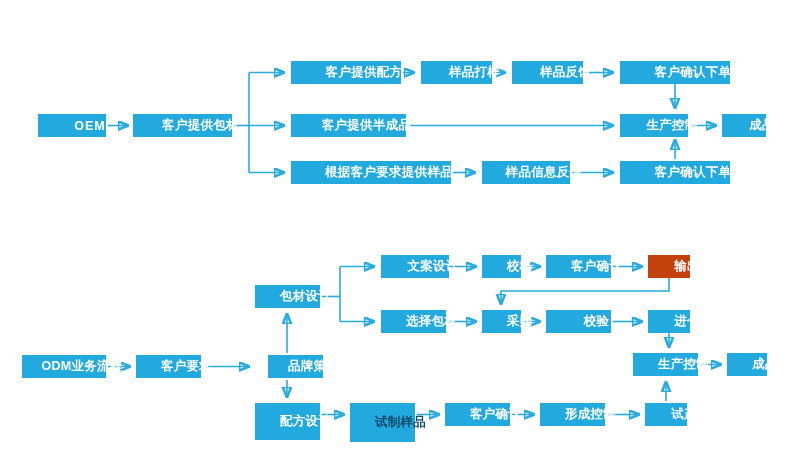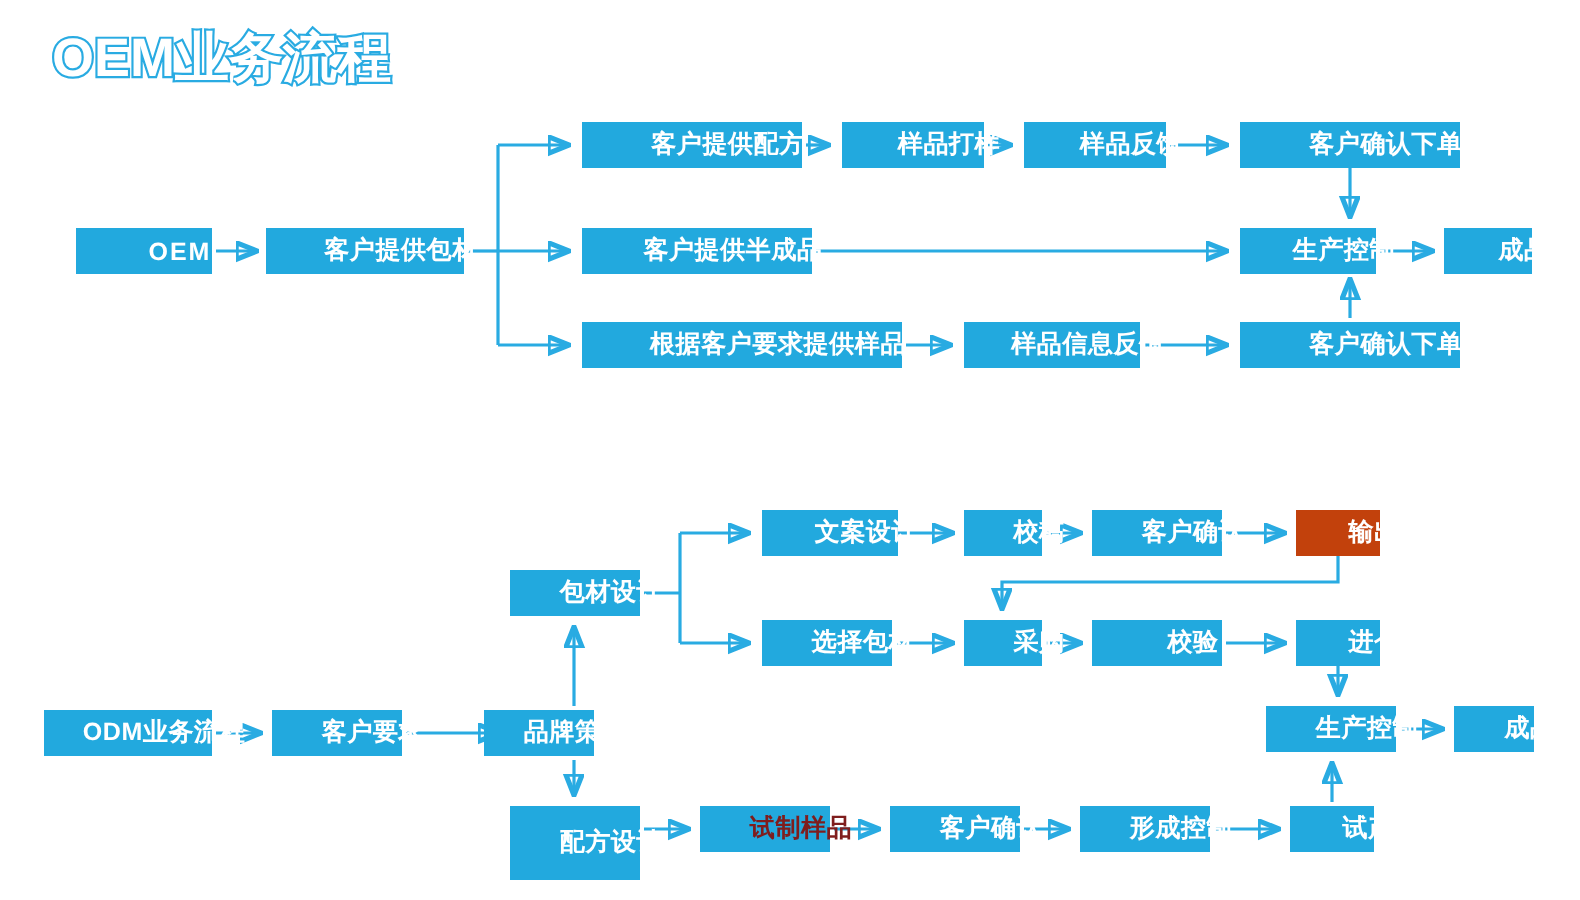--- a/index.html
+++ b/index.html
@@ -55,21 +55,20 @@
     stroke: #29ABE2;
     stroke-width: 1.6;
     fill: none;
   }
 </style>
 </head>
 <body>
 
 <div id="canvas">
 
-  <div class="section-title" style="left:26px; top:16px;">OEM业务流程</div>
 
 
   <svg class="wires" viewBox="0 0 790 450">
     <defs>
       <marker id="ah" markerWidth="7" markerHeight="7" refX="6.2" refY="3" orient="auto" markerUnits="strokeWidth">
         <path d="M0,0.4 L6.6,3 L0,5.6 z" fill="#29ABE2" stroke="none"></path>
       </marker>
     </defs>
 
     <line x1="108" y1="125.5" x2="128" y2="125.5" marker-end="url(#ah)"></line>
@@ -142,32 +141,32 @@
       <div class="node" style="left: 512px; top: 61px; width: 71px; height: 23px; background: rgb(34, 169, 222); color: rgb(255, 255, 255);">样品反馈</div>
       <div class="node" style="left: 620px; top: 61px; width: 110px; height: 23px; background: rgb(34, 169, 222); color: rgb(255, 255, 255);">客户确认下单</div>
       <div class="node" style="left: 291px; top: 114px; width: 115px; height: 23px; background: rgb(34, 169, 222); color: rgb(255, 255, 255);">客户提供半成品</div>
       <div class="node" style="left: 620px; top: 114px; width: 68px; height: 23px; background: rgb(34, 169, 222); color: rgb(255, 255, 255);">生产控制</div>
       <div class="node" style="left: 722px; top: 114px; width: 44px; height: 23px; background: rgb(34, 169, 222); color: rgb(255, 255, 255);">成品</div>
       <div class="node" style="left: 291px; top: 161px; width: 160px; height: 23px; background: rgb(34, 169, 222); color: rgb(255, 255, 255);">根据客户要求提供样品</div>
       <div class="node" style="left: 482px; top: 161px; width: 88px; height: 23px; background: rgb(34, 169, 222); color: rgb(255, 255, 255);">样品信息反馈</div>
       <div class="node" style="left: 620px; top: 161px; width: 110px; height: 23px; background: rgb(34, 169, 222); color: rgb(255, 255, 255);">客户确认下单</div>
       <div class="node" style="left: 22px; top: 355px; width: 84px; height: 23px; background: rgb(34, 169, 222); color: rgb(255, 255, 255);">ODM业务流程</div>
       <div class="node" style="left: 136px; top: 355px; width: 65px; height: 23px; background: rgb(34, 169, 222); color: rgb(255, 255, 255);">客户要求</div>
-      <div class="node" style="left: 242px; top: 355px; width: 55px; height: 23px; background: rgb(34, 169, 222); color: rgb(255, 255, 255);">品牌策划</div>
+      <div class="node" style="left: 268px; top: 355px; width: 55px; height: 23px; background: rgb(34, 169, 222); color: rgb(255, 255, 255);">品牌策划</div>
       <div class="node" style="left: 255px; top: 285px; width: 65px; height: 23px; background: rgb(34, 169, 222); color: rgb(255, 255, 255);">包材设计</div>
       <div class="node" style="left: 381px; top: 255px; width: 68px; height: 23px; background: rgb(34, 169, 222); color: rgb(255, 255, 255);">文案设计</div>
       <div class="node" style="left: 482px; top: 255px; width: 39px; height: 23px; background: rgb(34, 169, 222); color: rgb(255, 255, 255);">校稿</div>
       <div class="node" style="left: 546px; top: 255px; width: 65px; height: 23px; background: rgb(34, 169, 222); color: rgb(255, 255, 255);">客户确认</div>
       <div class="node" style="left: 648px; top: 255px; width: 42px; height: 23px; background: #c2410c; color: rgb(255, 255, 255);">输出</div>
       <div class="node" style="left: 381px; top: 310px; width: 65px; height: 23px; background: rgb(34, 169, 222); color: rgb(255, 255, 255);">选择包材</div>
       <div class="node" style="left: 482px; top: 310px; width: 39px; height: 23px; background: rgb(34, 169, 222); color: rgb(255, 255, 255);">采购</div>
       <div class="node" style="left: 546px; top: 310px; width: 65px; height: 23px; background: rgb(34, 169, 222); color: rgb(255, 255, 255);">校验</div>
       <div class="node" style="left: 648px; top: 310px; width: 42px; height: 23px; background: rgb(34, 169, 222); color: rgb(255, 255, 255);">进仓</div>
       <div class="node" style="left: 633px; top: 353px; width: 65px; height: 23px; background: rgb(34, 169, 222); color: rgb(255, 255, 255);">生产控制</div>
       <div class="node" style="left: 727px; top: 353px; width: 40px; height: 23px; background: rgb(34, 169, 222); color: rgb(255, 255, 255);">成品</div>
       <div class="node" style="left: 255px; top: 403px; width: 65px; height: 37px; background: rgb(34, 169, 222); color: rgb(255, 255, 255);">配方设计</div>
-      <div class="node" style="left: 350px; top: 403px; width: 65px; height: 23px; background: rgb(34, 169, 222); color: #7f1d1d; text-align: center;">试制样品</div>
+      <div class="node" style="left: 350px; top: 403px; width: 65px; height: 39px; background: rgb(34, 169, 222); color: #0c4a6e; text-align: center;">试制样品</div>
       <div class="node" style="left: 445px; top: 403px; width: 65px; height: 23px; background: rgb(34, 169, 222); color: rgb(255, 255, 255);">客户确认</div>
       <div class="node" style="left: 540px; top: 403px; width: 65px; height: 23px; background: rgb(34, 169, 222); color: rgb(255, 255, 255);">形成控制</div>
       <div class="node" style="left: 645px; top: 403px; width: 42px; height: 23px; background: rgb(34, 169, 222); color: rgb(255, 255, 255);">试产</div>
     </div>
 
 </div>
 
 </body></html>

